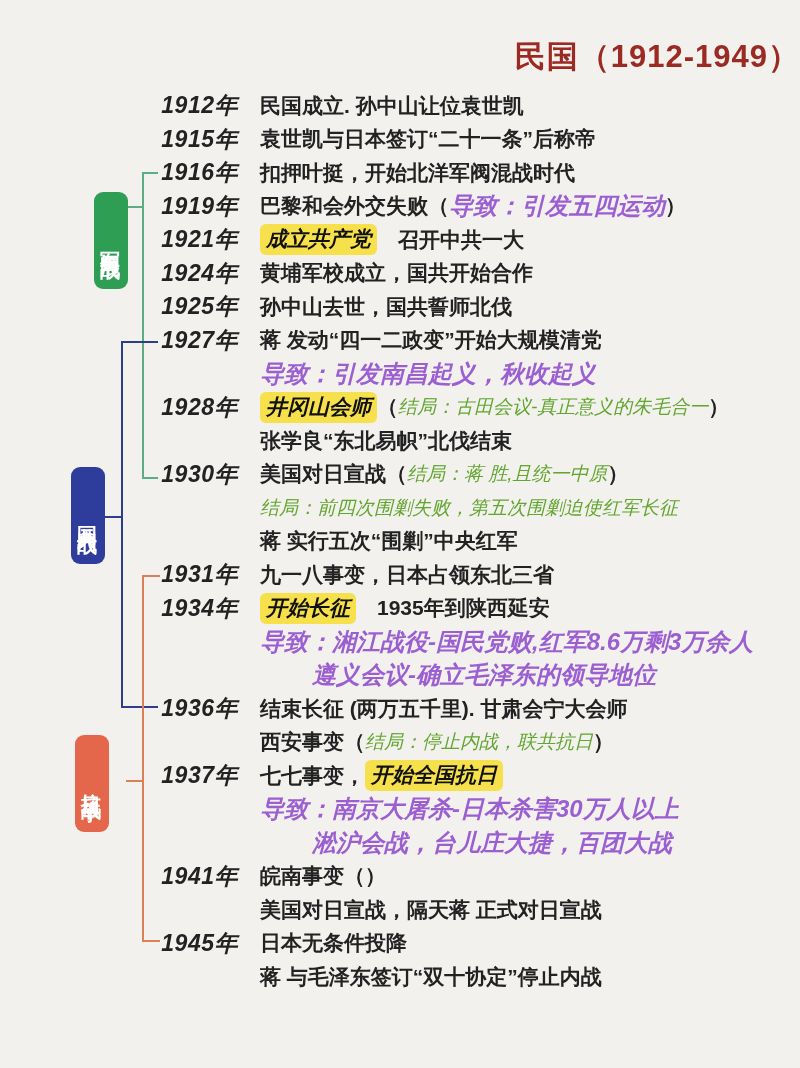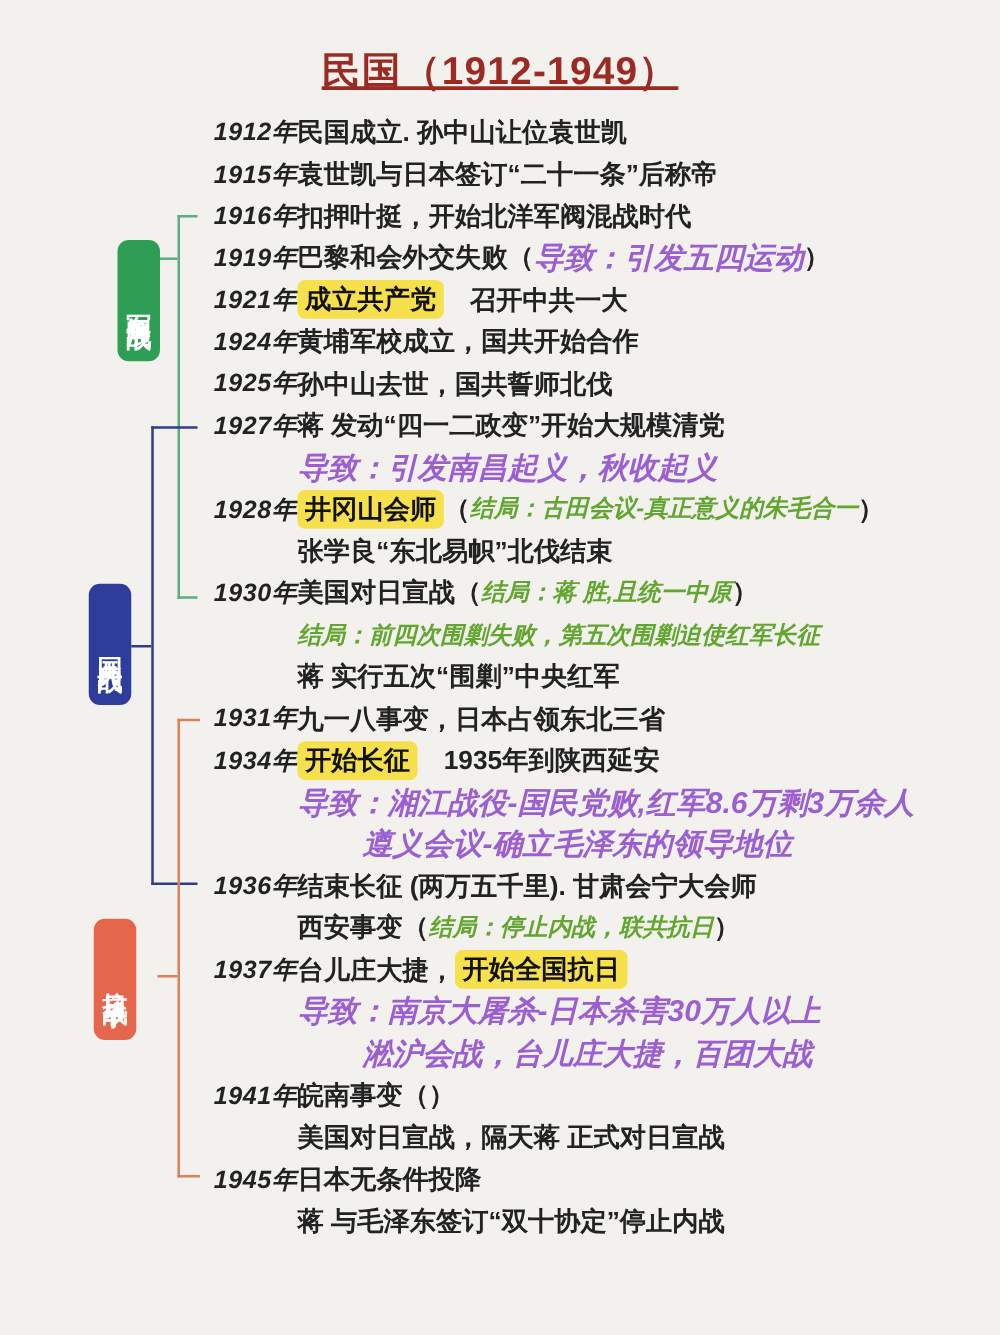--- a/index.html
+++ b/index.html
@@ -5,32 +5,32 @@
   :root{
     --bg:#f2f1ee; --title:#9b2a22; --text:#222222;
     --purple:#9c5fd2; --green:#62a52f; --highlight:#f6e04b;
     --bracket1_line:#5aae82; --bracket1_box:#2f9e55;
     --bracket2_line:#2e3d8e; --bracket2_box:#2e3d9b;
     --bracket3_line:#dc8057; --bracket3_box:#e4664b;
   }
   html,body{margin:0;padding:0;}
   body{font-family:"Liberation Sans","DejaVu Sans",sans-serif;}
   .page{position:relative;width:800px;height:1068px;background:var(--bg);overflow:hidden;}
-  .title{position:absolute;top:36px;left:0;width:100%;text-align:center;
-         font-size:31px;font-weight:800;color:var(--title);letter-spacing:1px;text-decoration:underline;}
+  .title{position:absolute;top:36px;left:0;width:100%;text-align:right;
+         font-size:31px;font-weight:800;color:var(--title);letter-spacing:1px;}
   .timeline{position:absolute;top:89px;left:160px;right:6px;}
   .row{display:flex;align-items:center;height:33.5px;white-space:nowrap;}
-  .year{width:78px;flex:0 0 78px;text-align:right;font-size:20px;font-weight:800;
+  .year{width:78px;flex:0 0 78px;text-align:right;font-size:23px;font-weight:800;
         font-style:italic;color:var(--text);letter-spacing:0.5px;}
-  .content{font-size:21px;font-weight:600;color:var(--text);
+  .content{margin-left:22px;font-size:21px;font-weight:600;color:var(--text);
            display:flex;align-items:center;}
   .seg-n{color:var(--text);}
   .seg-p{color:var(--purple);font-size:24px;font-weight:800;font-style:italic;}
-  .seg-g{color:var(--green);font-size:19px;font-weight:700;font-style:italic;}
-  .seg-hl{background:var(--highlight);border-radius:6px;padding:1px 6px 2px 6px;color:#111;}
+  .seg-g{color:var(--green);font-size:19px;font-weight:400;font-style:italic;}
+  .seg-hl{background:var(--highlight);border-radius:6px;padding:1px 6px 2px 6px;color:#111;font-style:italic;}
   
   .spine{position:absolute;width:2px;}
   .arm{position:absolute;height:2px;}
   .s1{background:var(--bracket1_line);}
   .s2{background:var(--bracket2_line);}
   .s3{background:var(--bracket3_line);}
   .bracket-label{position:absolute;width:34px;border-radius:9px;color:#fff;
       display:flex;align-items:center;justify-content:center;
       writing-mode:vertical-rl;text-orientation:upright;
       font-size:20px;font-weight:800;letter-spacing:3px;padding:6px 0;box-sizing:border-box;}
@@ -197,21 +197,21 @@
       <div class="year"></div>
       <div class="content">
           <span class="seg-n">西安事变（</span>
           <span class="seg-g">结局：停止内战，联共抗日</span>
           <span class="seg-n">）</span>
         </div>
     </div>
       <div class="row">
       <div class="year">1937年</div>
       <div class="content">
-          <span class="seg-n">台儿庄大捷，</span>
+          <span class="seg-n">七七事变，</span>
           <span class="seg-hl">开始全国抗日</span>
         </div>
     </div>
       <div class="row">
       <div class="year"></div>
       <div class="content">
           <span class="seg-p">导致：南京大屠杀-日本杀害30万人以上</span>
         </div>
     </div>
       <div class="row">

